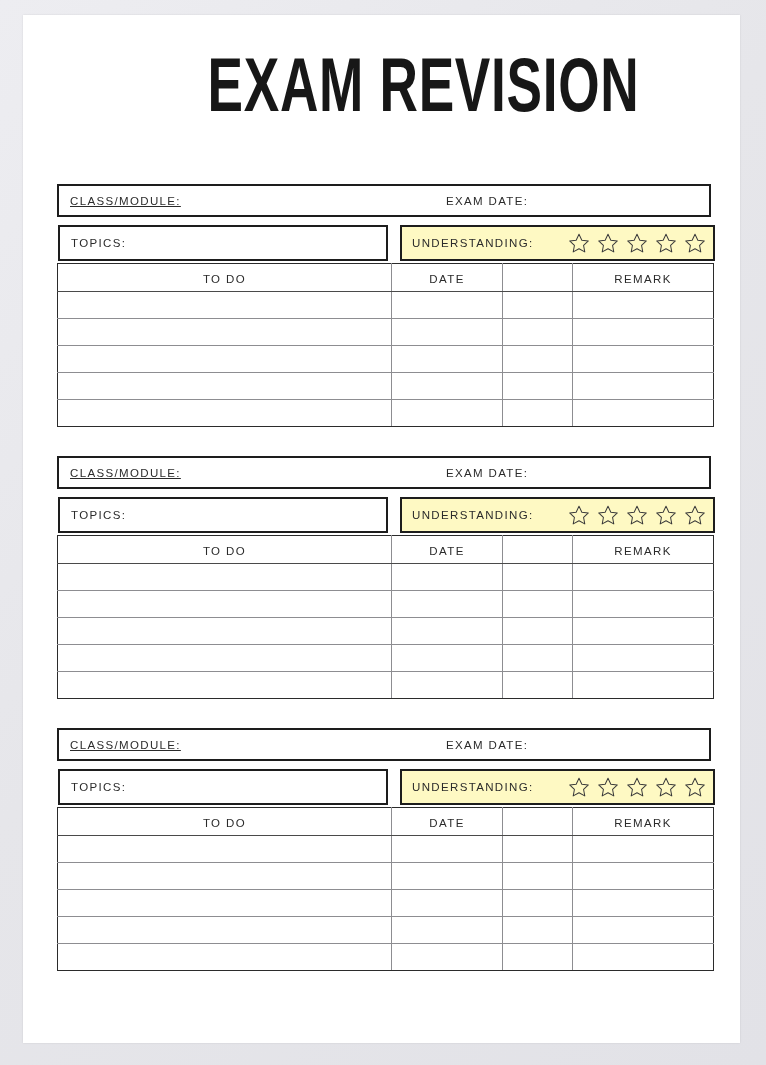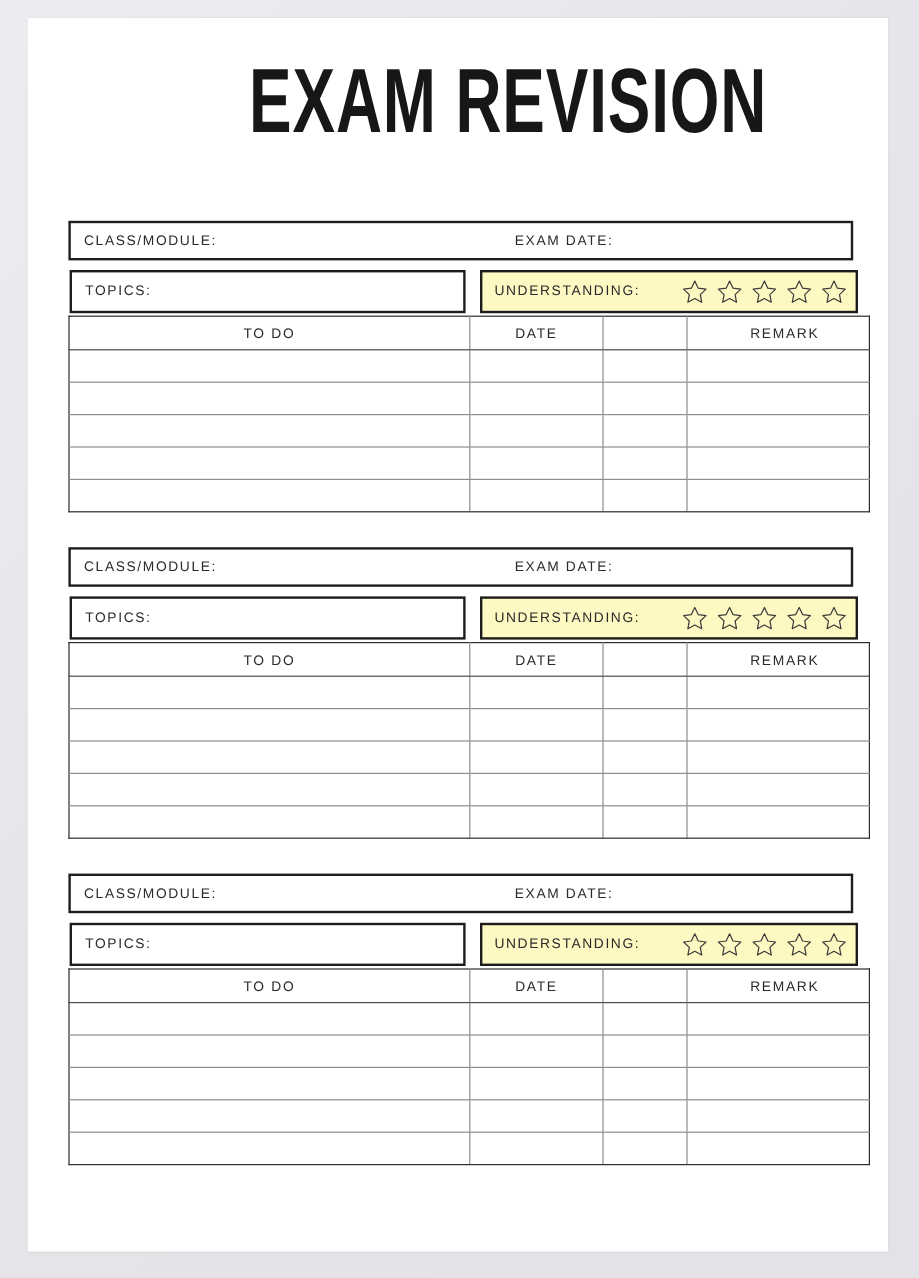--- a/index.html
+++ b/index.html
@@ -77,24 +77,25 @@
     height: 33px;
     border: 2.5px solid #1d1d1d;
     box-sizing: border-box;
     background: #fff;
   }
   .bar-class .lbl-class {
     position: absolute;
     left: 11px;
     top: 50%;
     transform: translateY(-50%);
+    text-decoration: underline;
   }
   .bar-class .lbl-date {
     position: absolute;
-    left: 370px;
+    left: 387px;
     top: 50%;
     transform: translateY(-50%);
   }
 
   
   .row2 {
     position: relative;
     height: 36px;
     margin-top: 8px;
   }
@@ -163,21 +164,21 @@
   .tbl tr.hdr td span {
     font-size: 11.5px;
     letter-spacing: 1.4px;
     color: #2b2b2b;
   }
   
   .tbl { border: 1.6px solid #3a3a3a; }
   .tbl tr:first-child td { border-top: 1.6px solid #2b2b2b; }
   .tbl tr:last-child td { border-bottom: 1.6px solid #2b2b2b; }
   .tbl td:first-child { border-left: 1.6px solid #2b2b2b; }
-  .tbl td:last-child { border-right: 1.6px solid #2b2b2b; padding-left: 11px; }
+  .tbl td:last-child { border-right: 1.6px solid #2b2b2b; }
   .tbl tr.hdr td { border-bottom: 1.3px solid #4a4a4a; }
 
   .c-todo   { width: 333px; }
   .c-date   { width: 110px; }
   .c-check  { width: 69px; }
   .c-remark { width: 140px; }
 </style>
 </head>
 <body>
 

